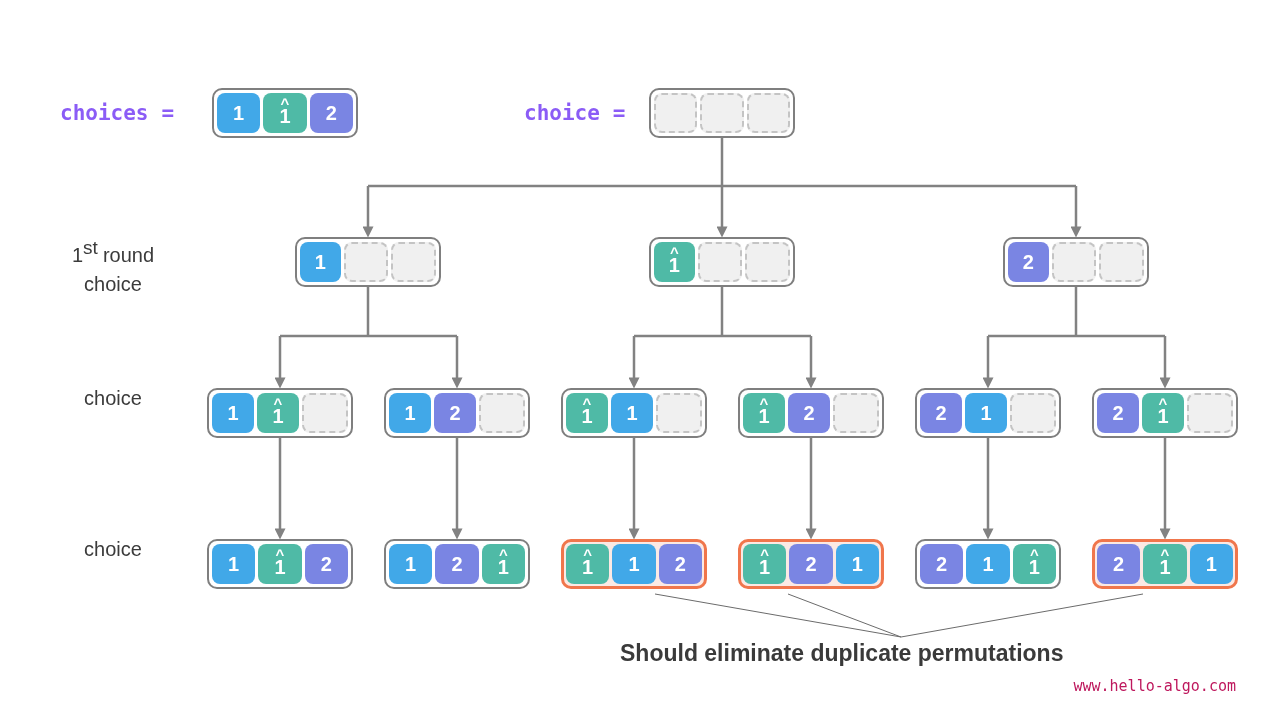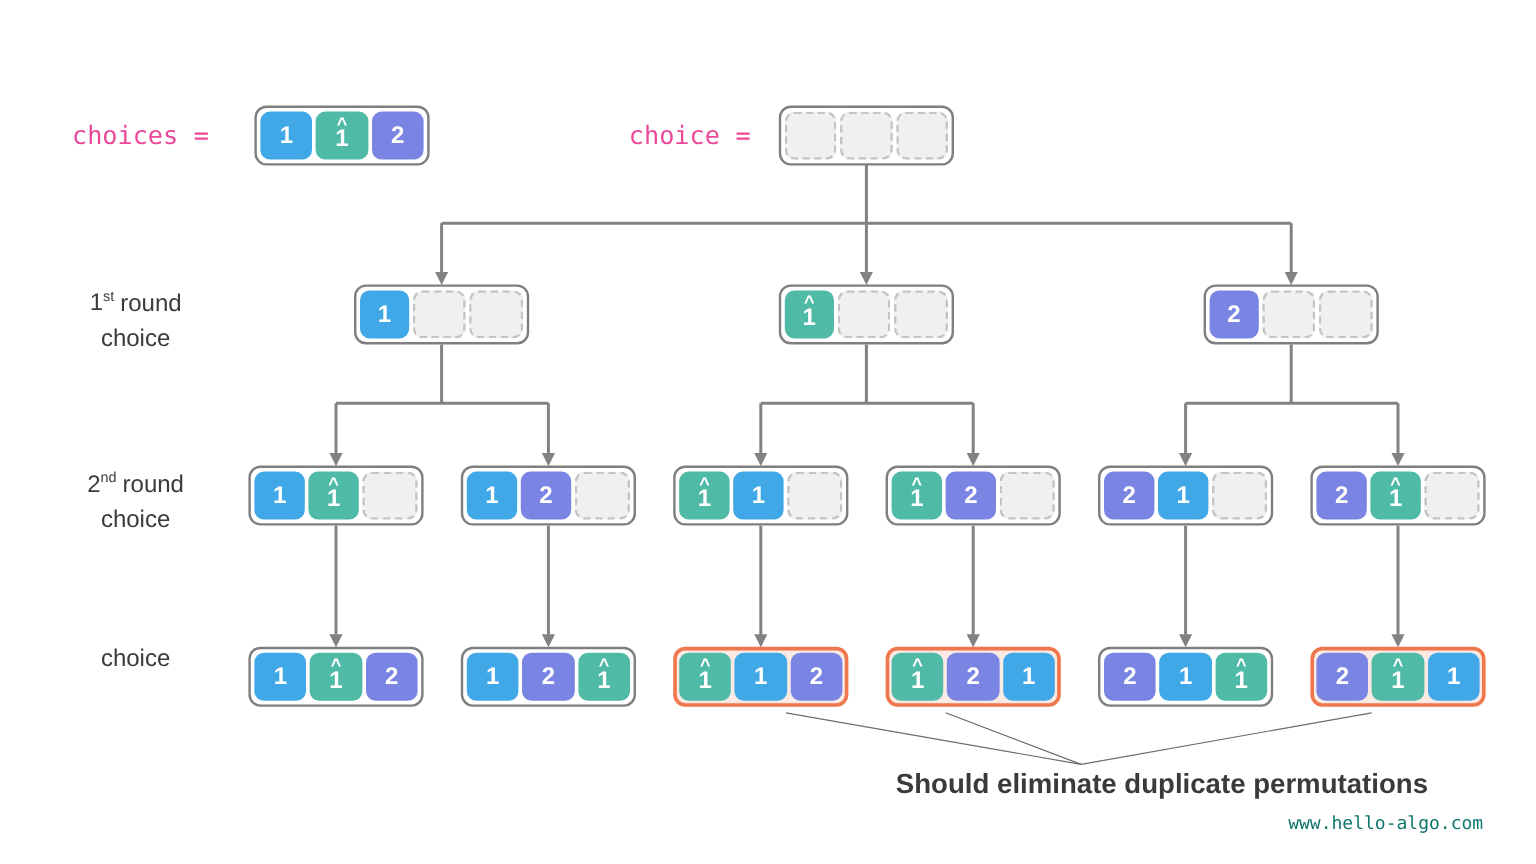--- a/index.html
+++ b/index.html
@@ -1,46 +1,46 @@
 <!DOCTYPE html>
 <html><head>
 <meta charset="utf-8">
 <style>
   html,body{margin:0;padding:0;background:#fff;}
   #canvas{position:relative;width:1280px;height:720px;background:#fff;overflow:hidden;
           font-family:"Liberation Sans",sans-serif;}
   svg.connectors{position:absolute;left:0;top:0;z-index:1;}
 
   .eq-row{position:absolute;height:50px;display:flex;align-items:center;z-index:2;
-          font-family:"DejaVu Sans Mono",monospace;font-weight:400;font-size:21px;color:#ec4899;}
+          font-family:"DejaVu Sans Mono",monospace;font-weight:700;font-size:21px;color:#8b5cf6;}
   .eq-row .eq{margin-left:13px;}
 
   .box{position:absolute;width:146px;height:50px;box-sizing:border-box;z-index:2;
        background:#fff;border:2px solid #7F7F7F;border-radius:10px;
        display:flex;gap:3px;padding:3px;}
   .box[data-variant="highlight"]{border:3px solid #F0764C;background:#FBE9E4;padding:2px;}
   .cell{flex:1;border-radius:8px;box-sizing:border-box;display:flex;flex-direction:column;
         align-items:center;justify-content:center;color:#fff;font-weight:700;font-size:20px;}
   .cell[data-color="blue"]{background:#41A8E8;}
   .cell[data-color="teal"]{background:#4FBAA6;}
   .cell[data-color="purple"]{background:#7A85E3;}
   .cell[data-color="empty"]{background:#F0F0F0;border:2px dashed #C4C4C4;}
   .hat{font-size:15px;height:8px;line-height:9px;margin-bottom:-1px;font-weight:700;}
   .hat:empty{display:none;}
   .digit{line-height:21px;}
 
   .row-label{position:absolute;left:35px;width:156px;text-align:center;z-index:2;
              font-size:20px;color:#3B3B3B;line-height:29px;}
-  .row-label sup{font-size:12px;}
+  .row-label sup{font-size:19px;}
   .row-label .rest{margin-left:5px;}
 
-  .note{position:absolute;left:620px;top:640px;width:570px;text-align:right;z-index:2;
+  .note{position:absolute;left:620px;top:640px;width:570px;text-align:left;z-index:2;
         font-weight:700;font-size:23px;color:#3A3A3A;}
   .watermark{position:absolute;right:44px;top:677px;z-index:2;
-             font-family:"DejaVu Sans Mono",monospace;font-size:15px;color:#0f766e;}
+             font-family:"DejaVu Sans Mono",monospace;font-size:15px;color:#be185d;}
 </style>
 </head>
 <body>
 
 <div id="canvas">
 
   <svg class="connectors" width="1280" height="720" viewBox="0 0 1280 720">
     <defs>
       <marker id="arrow" markerUnits="userSpaceOnUse" markerWidth="11" markerHeight="11" viewBox="0 0 10 10" refX="0.5" refY="5" orient="auto">
         <path d="M0 0 L10 5 L0 10 z" fill="#828282"></path>
@@ -108,21 +108,20 @@
     <div class="cell" data-color="empty">
         <span class="digit"></span>
       </div>
   </div>
 
   <div class="row-label" style="top:233px">
     <div><span>1</span><sup>st</sup><span class="rest">round</span></div>
     <div>choice</div>
   </div>
   <div class="row-label" style="top:384px">
-    <div><span>2</span><sup>nd</sup><span class="rest">round</span></div>
     <div>choice</div>
   </div>
   <div class="row-label" style="top:535px">
     <div>choice</div>
   </div>
 
   <div class="box" style="left:295px;top:237px" data-variant="plain">
     <div class="cell" data-color="blue">
         <span class="digit">1</span>
       </div>

